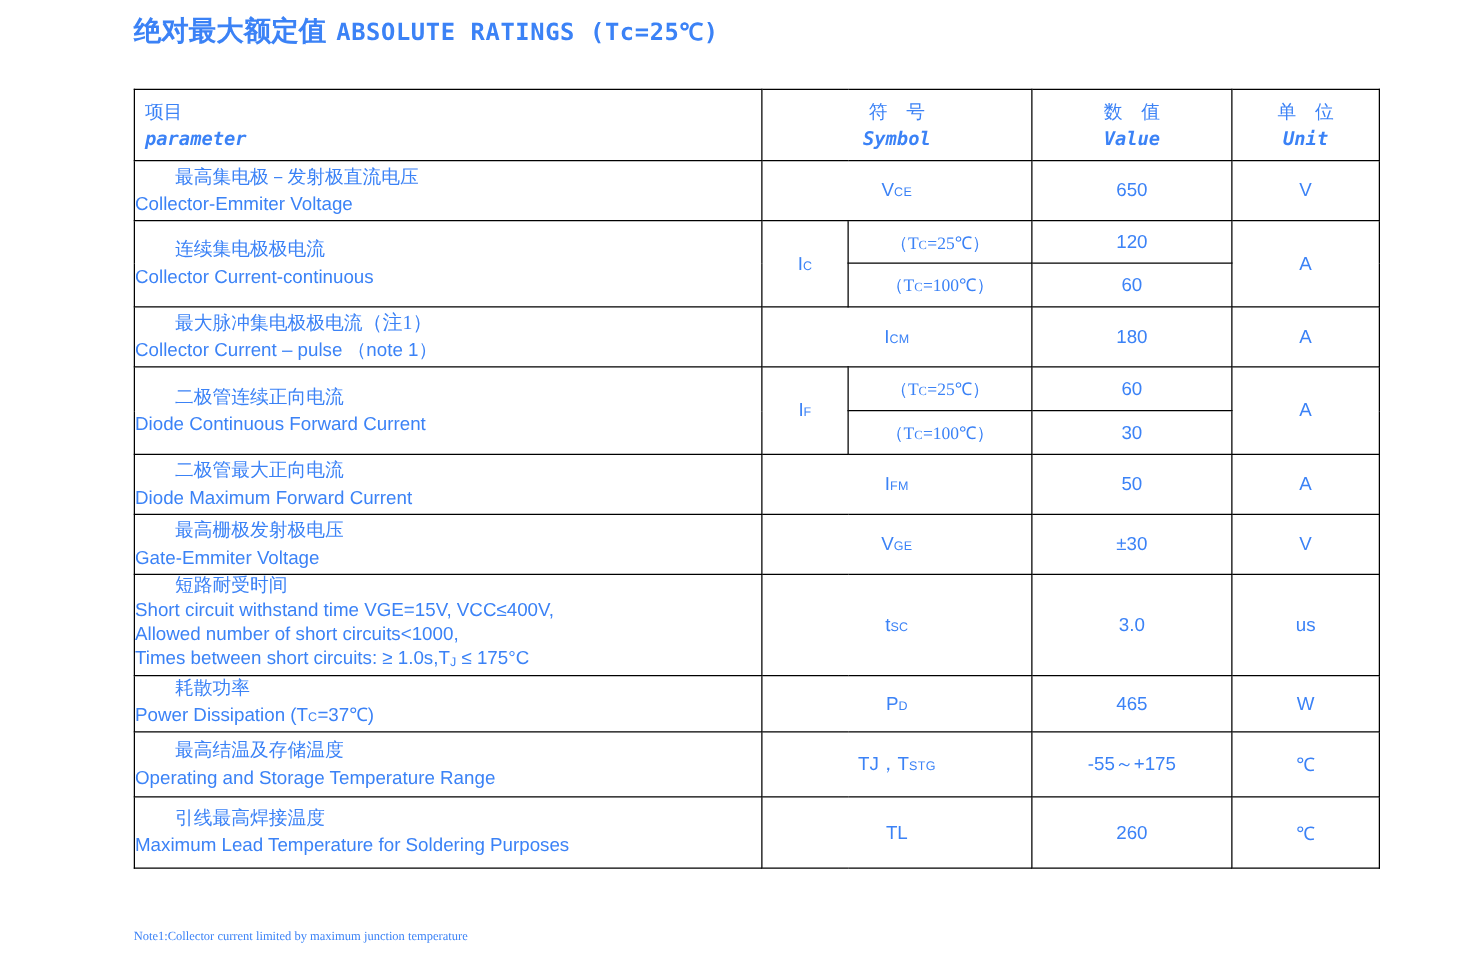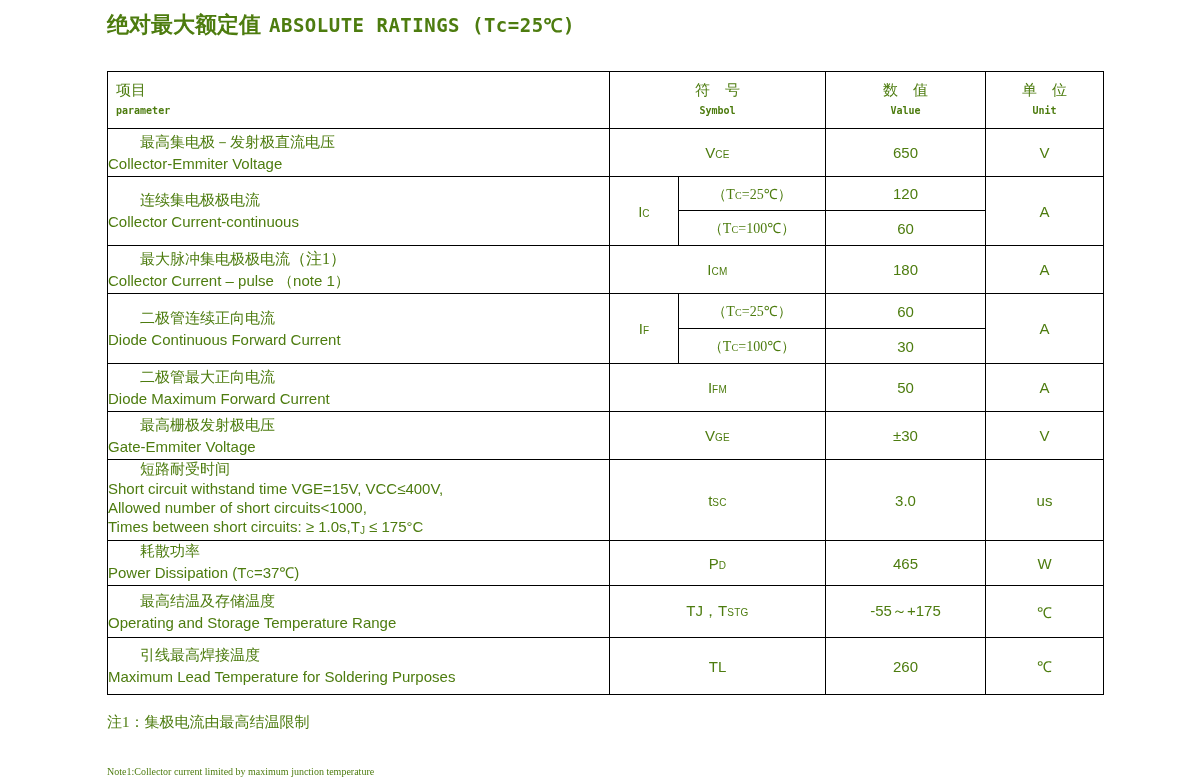--- a/index.html
+++ b/index.html
@@ -1,16 +1,16 @@
 <!DOCTYPE html>
 <html><head>
 <meta charset="utf-8">
 <style>
   html,body{margin:0;padding:0;background:#fff;}
-  .page{position:relative;width:1187px;height:778px;background:#ffffff;color:#4d7c0f;
+  .page{position:relative;width:1187px;height:778px;background:#ffffff;color:#3b82f6;
         font-family:"Liberation Sans",sans-serif;overflow:hidden;}
 
   
   .doc-title{position:absolute;left:107px;top:10px;white-space:nowrap;}
   .doc-title .t-cn{font-weight:bold;font-size:22px;font-family:"DejaVu Sans",sans-serif;}
   .doc-title .t-en{font-weight:bold;font-size:19px;font-family:"DejaVu Sans Mono",monospace;
                    margin-left:8px;letter-spacing:.5px;}
 
   
   table.ratings{position:absolute;left:107px;top:71px;width:997px;
@@ -19,21 +19,21 @@
 
   td.param{padding:2px 6px 2px 8px;text-align:left;}
   .param .cn{font-family:"Liberation Serif",serif;font-size:15px;line-height:21px;margin-left:32px;}
   .param .en{font-family:"Liberation Sans",sans-serif;font-size:15px;line-height:21px;}
   .param.tight .cn,.param.tight .en{line-height:19px;}
   .cn-note{font-size:16px;}
 
   td.hdrcell{text-align:center;}
   td.hdrcell.left{text-align:left;padding-left:8px;}
   .hdr-cn{font-family:"Liberation Serif",serif;font-size:15px;line-height:22px;}
-  .hdr-en{font-family:"DejaVu Sans Mono",monospace;font-weight:bold;font-size:10px;line-height:20px;}
+  .hdr-en{font-family:"DejaVu Sans Mono",monospace;font-weight:bold;font-size:15px;line-height:20px;font-style:italic;}
 
   td.sym,td.val,td.unit,td.cond{text-align:center;font-size:15px;}
   td.cond{font-size:14px;font-family:"Liberation Serif",serif;}
   td.unit.cjk{font-family:"Liberation Serif",serif;}
   .sub{font-size:10px;letter-spacing:.3px;}
   .subj{font-size:10px;vertical-align:-2px;}
 
   
   .notes{position:absolute;left:107px;top:711px;}
   .notes .n-cn{font-family:"Liberation Serif",serif;font-size:15px;line-height:22px;}
@@ -213,17 +213,16 @@
       <td class="sym" colspan="2">
         <span>TL</span><span class="sub"></span>
       </td>
       <td class="val">260</td>
       <td class="unit cjk">℃</td>
     </tr>
   </tbody>
     </table>
 
   <div class="notes">
-    <div class="n-cn">注1：集极电流由最高结温限制</div>
     <div class="n-en">Note1:Collector current limited by maximum junction temperature</div>
   </div>
 
 </div>
 
 </body></html>

